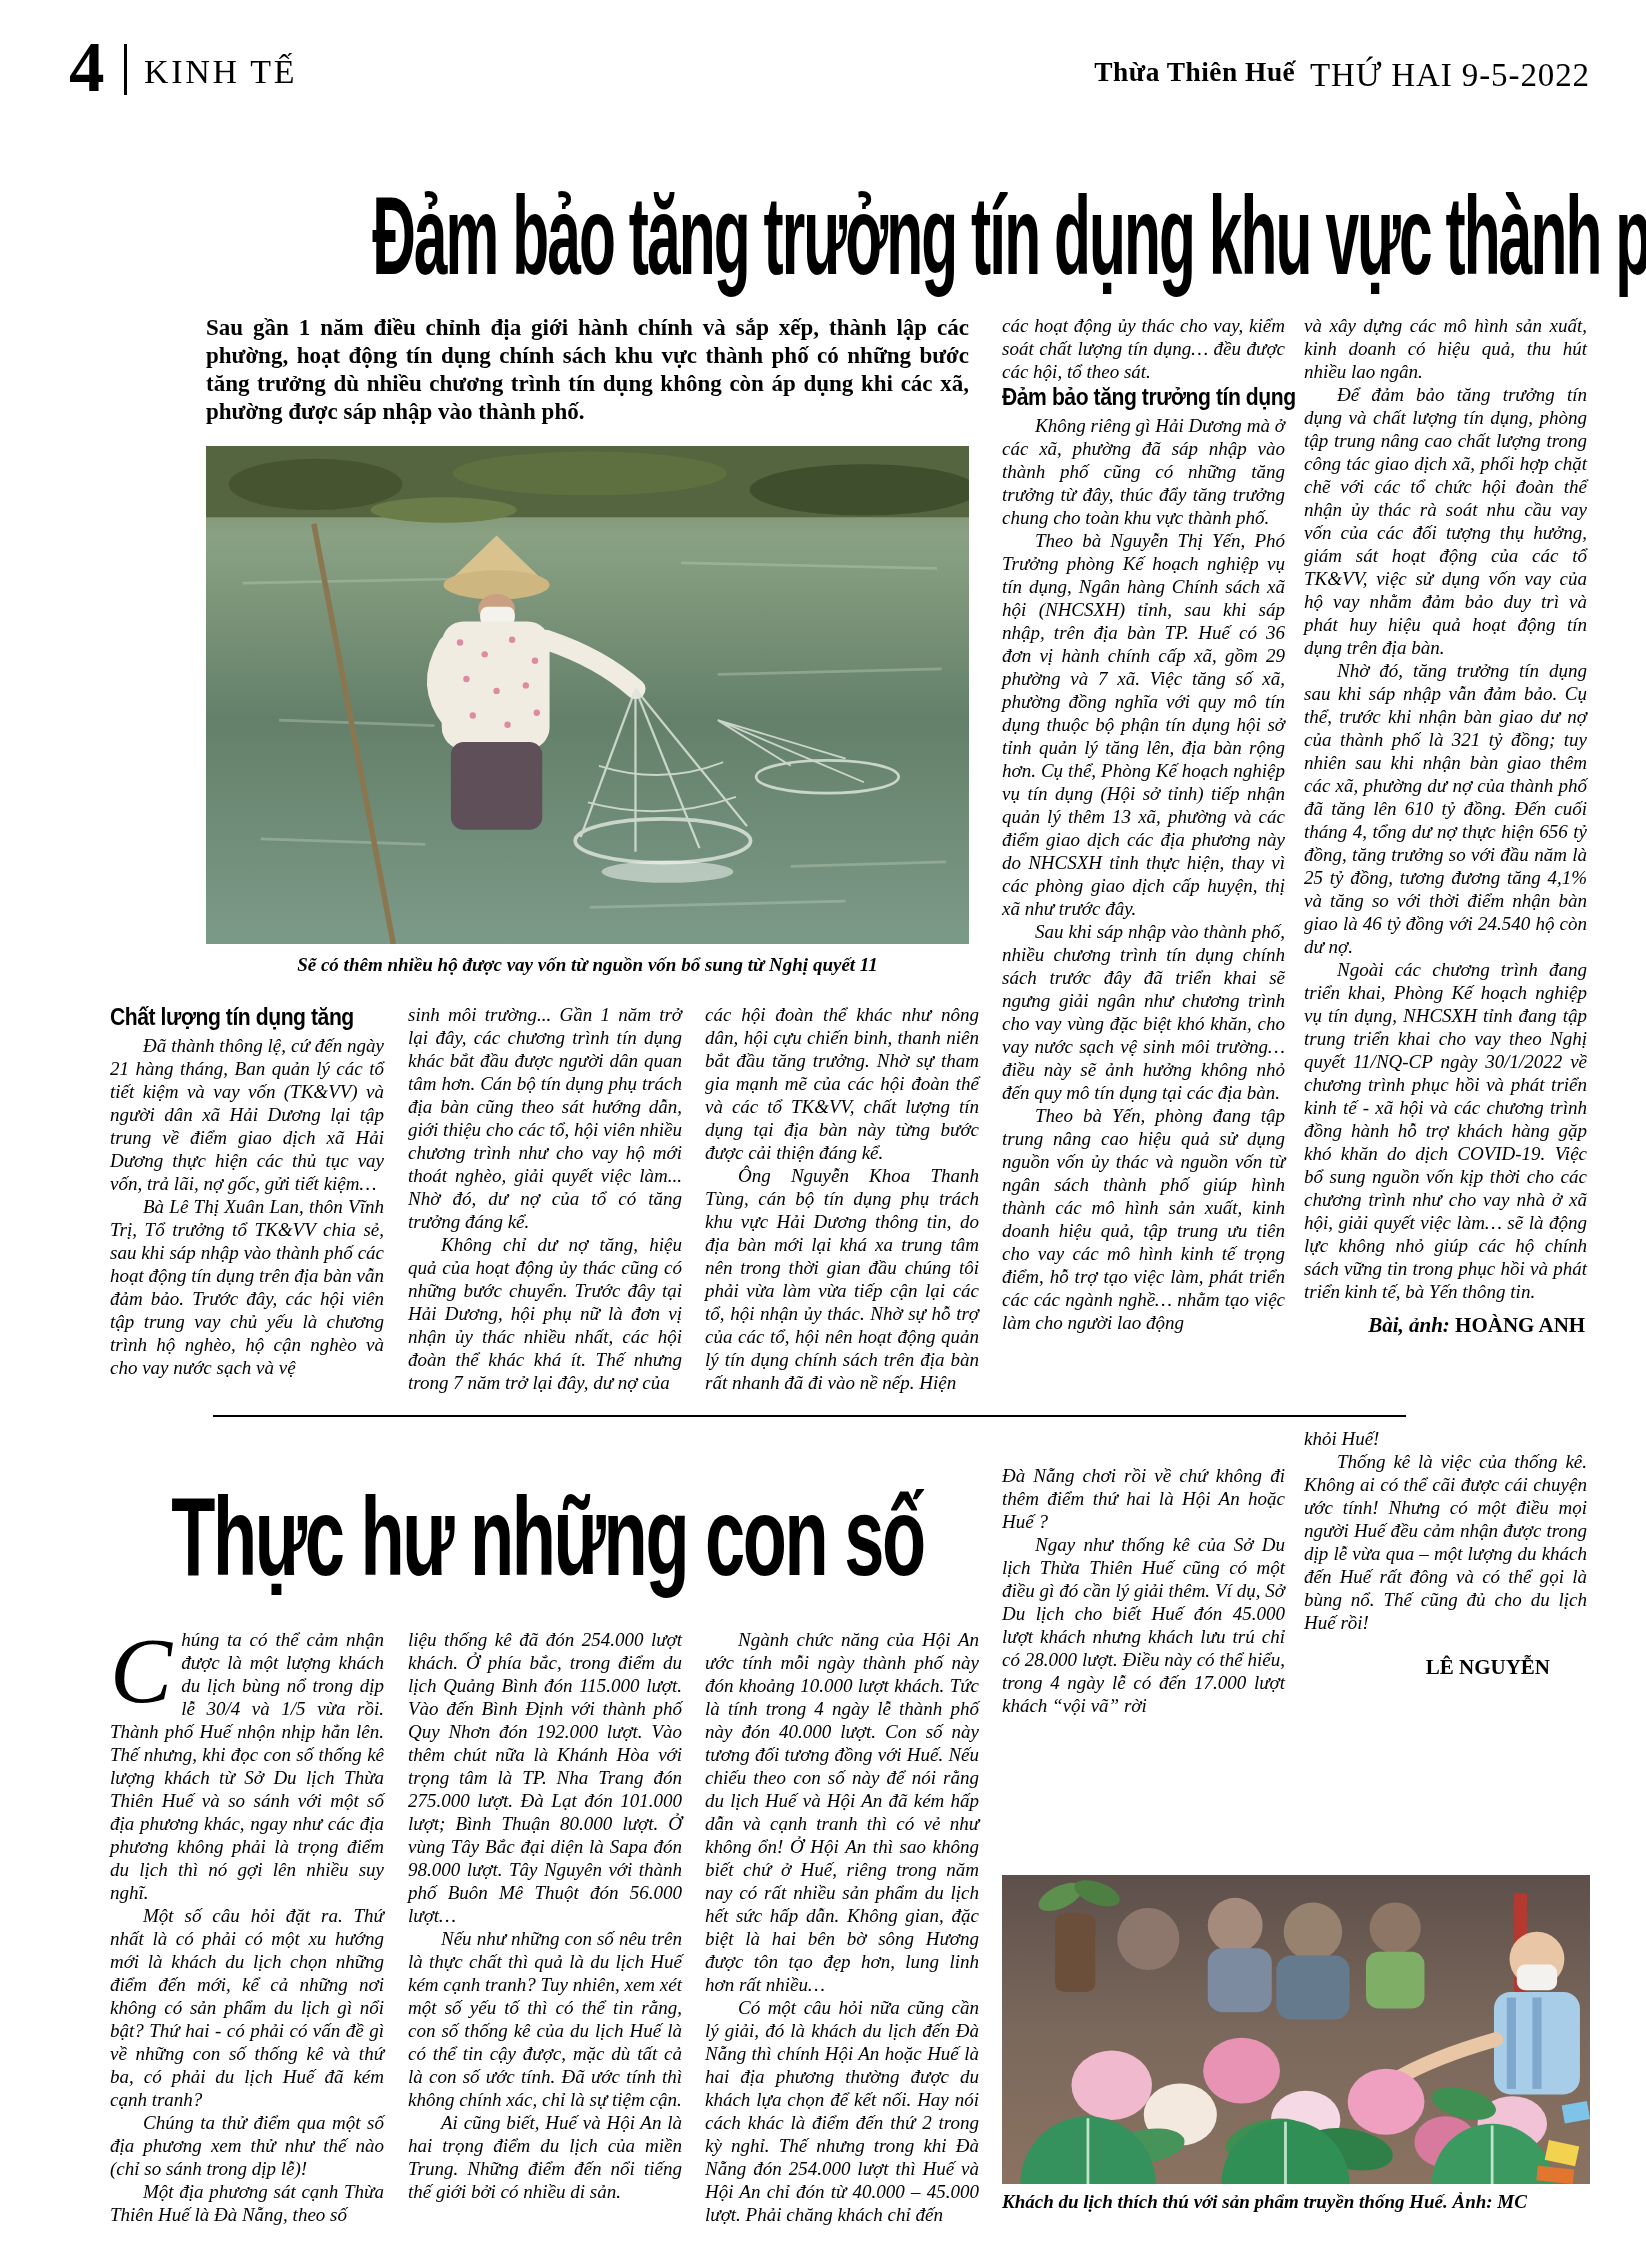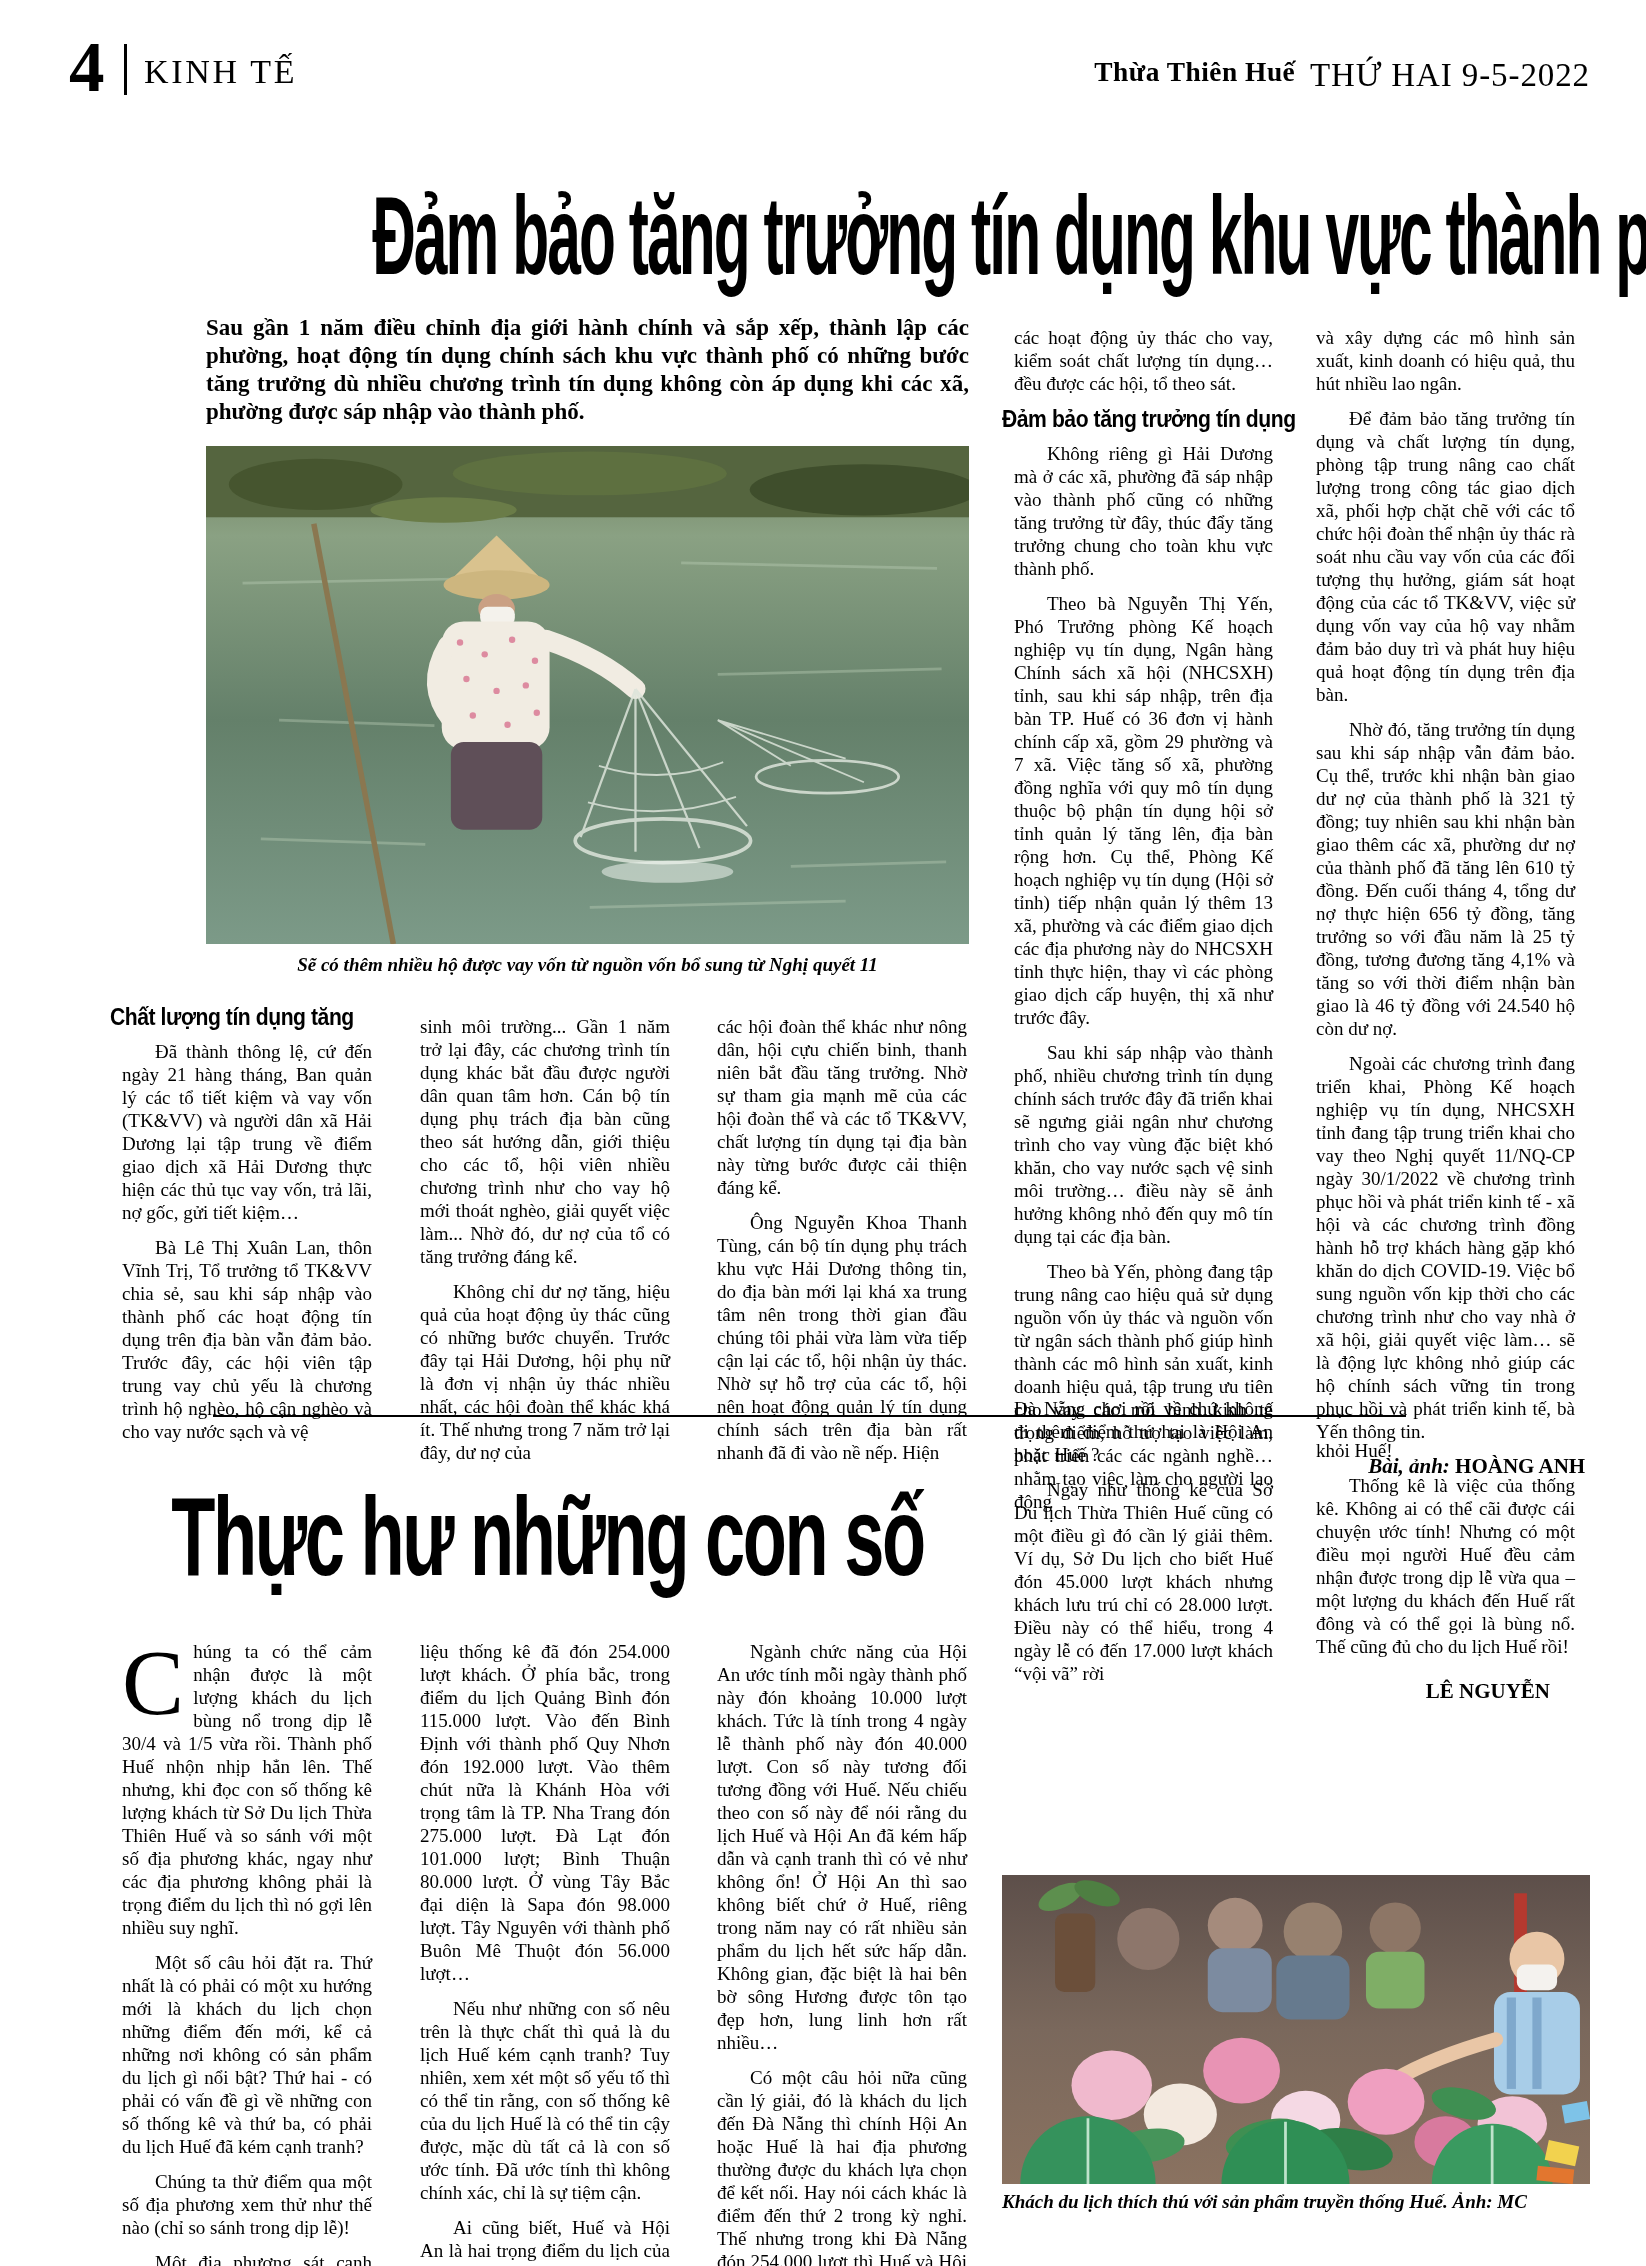--- a/index.html
+++ b/index.html
@@ -44,21 +44,21 @@
     font-size:19px; font-weight:bold; font-style:italic;
   }
   .photo2 { position:absolute; left:1002px; top:1875px; width:588px; height:309px; display:block; }
   .a2-caption {
     position:absolute; left:1002px; top:2191px; width:588px;
     font-size:19px; font-weight:bold; font-style:italic; text-align:justify;
   }
 
   
   .col { position:absolute; font-size:19px; line-height:23px; }
-  .col p { margin:12px; text-align:justify; text-indent:33px; }
+  .col p { margin:0; text-align:justify; text-indent:33px;font-style:italic; }
   .col p.cont { text-indent:0; }
   .colw-l { width:274px; }
   .colw-r { width:283px; }
 
   .subhead {
     font-family:"Liberation Sans", sans-serif; font-weight:bold; font-size:24px;
     letter-spacing:-0.5px; white-space:nowrap; transform:scaleX(0.88);
     transform-origin:left center; margin:1.8px 0 6.4px 0;
   }
 
@@ -212,21 +212,21 @@
     <p class="cont">liệu thống kê đã đón 254.000 lượt khách. Ở phía bắc, trong điểm du lịch Quảng Bình đón 115.000 lượt. Vào đến Bình Định với thành phố Quy Nhơn đón 192.000 lượt. Vào thêm chút nữa là Khánh Hòa với trọng tâm là TP. Nha Trang đón 275.000 lượt. Đà Lạt đón 101.000 lượt; Bình Thuận 80.000 lượt. Ở vùng Tây Bắc đại diện là Sapa đón 98.000 lượt. Tây Nguyên với thành phố Buôn Mê Thuột đón 56.000 lượt…</p>
     <p>Nếu như những con số nêu trên là thực chất thì quả là du lịch Huế kém cạnh tranh? Tuy nhiên, xem xét một số yếu tố thì có thể tin rằng, con số thống kê của du lịch Huế là có thể tin cậy được, mặc dù tất cả là con số ước tính. Đã ước tính thì không chính xác, chỉ là sự tiệm cận.</p>
     <p>Ai cũng biết, Huế và Hội An là hai trọng điểm du lịch của miền Trung. Những điểm đến nổi tiếng thế giới bởi có nhiều di sản.</p>
   </div>
 
   <div class="col colw-l" style="left:705px; top:1628px;">
     <p>Ngành chức năng của Hội An ước tính mỗi ngày thành phố này đón khoảng 10.000 lượt khách. Tức là tính trong 4 ngày lễ thành phố này đón 40.000 lượt. Con số này tương đối tương đồng với Huế. Nếu chiếu theo con số này để nói rằng du lịch Huế và Hội An đã kém hấp dẫn và cạnh tranh thì có vẻ như không ổn! Ở Hội An thì sao không biết chứ ở Huế, riêng trong năm nay có rất nhiều sản phẩm du lịch hết sức hấp dẫn. Không gian, đặc biệt là hai bên bờ sông Hương được tôn tạo đẹp hơn, lung linh hơn rất nhiều…</p>
     <p>Có một câu hỏi nữa cũng cần lý giải, đó là khách du lịch đến Đà Nẵng thì chính Hội An hoặc Huế là hai địa phương thường được du khách lựa chọn để kết nối. Hay nói cách khác là điểm đến thứ 2 trong kỳ nghỉ. Thế nhưng trong khi Đà Nẵng đón 254.000 lượt thì Huế và Hội An chỉ đón từ 40.000 – 45.000 lượt. Phải chăng khách chỉ đến</p>
   </div>
 
-  <div class="col colw-r" style="left:1002px; top:1385px;">
+  <div class="col colw-r" style="left:1002px; top:1464px;">
     <p class="cont">Đà Nẵng chơi rồi về chứ không đi thêm điểm thứ hai là Hội An hoặc Huế ?</p>
     <p>Ngay như thống kê của Sở Du lịch Thừa Thiên Huế cũng có một điều gì đó cần lý giải thêm. Ví dụ, Sở Du lịch cho biết Huế đón 45.000 lượt khách nhưng khách lưu trú chỉ có 28.000 lượt. Điều này có thể hiểu, trong 4 ngày lễ có đến 17.000 lượt khách “vội vã” rời</p>
   </div>
 
   <div class="col colw-r" style="left:1304px; top:1427px;">
     <p class="cont">khỏi Huế!</p>
     <p>Thống kê là việc của thống kê. Không ai có thể cãi được cái chuyện ước tính! Nhưng có một điều mọi người Huế đều cảm nhận được trong dịp lễ vừa qua – một lượng du khách đến Huế rất đông và có thể gọi là bùng nổ. Thế cũng đủ cho du lịch Huế rồi!</p>
     <div class="byline2">LÊ NGUYỄN</div>
   </div>
 

